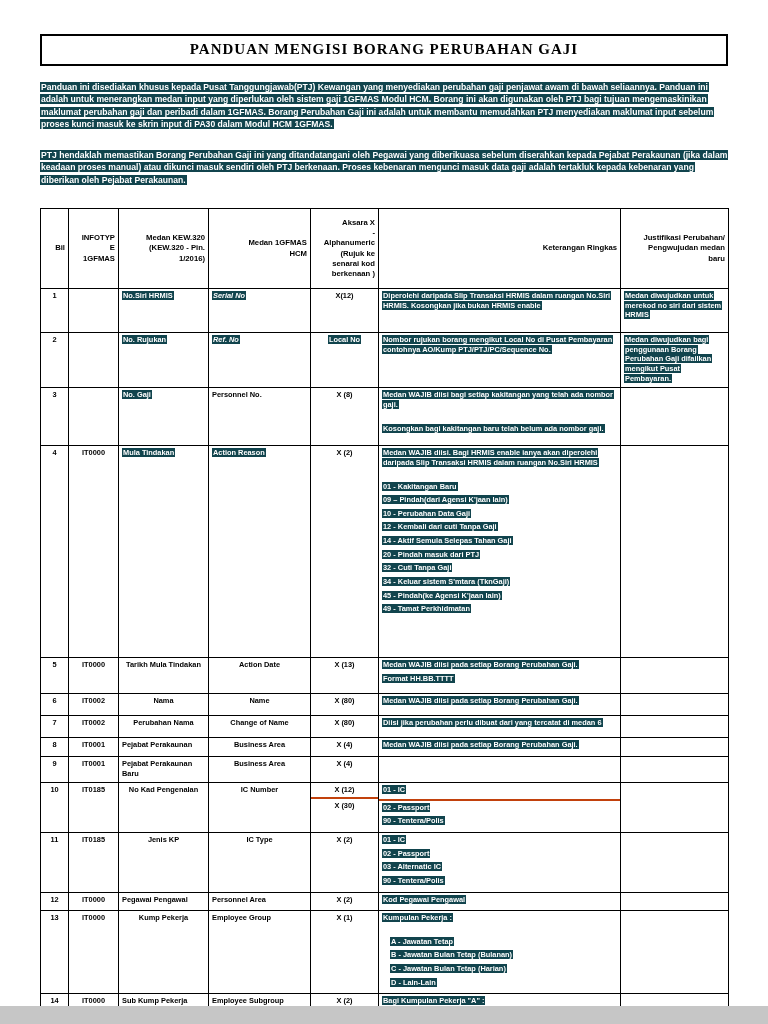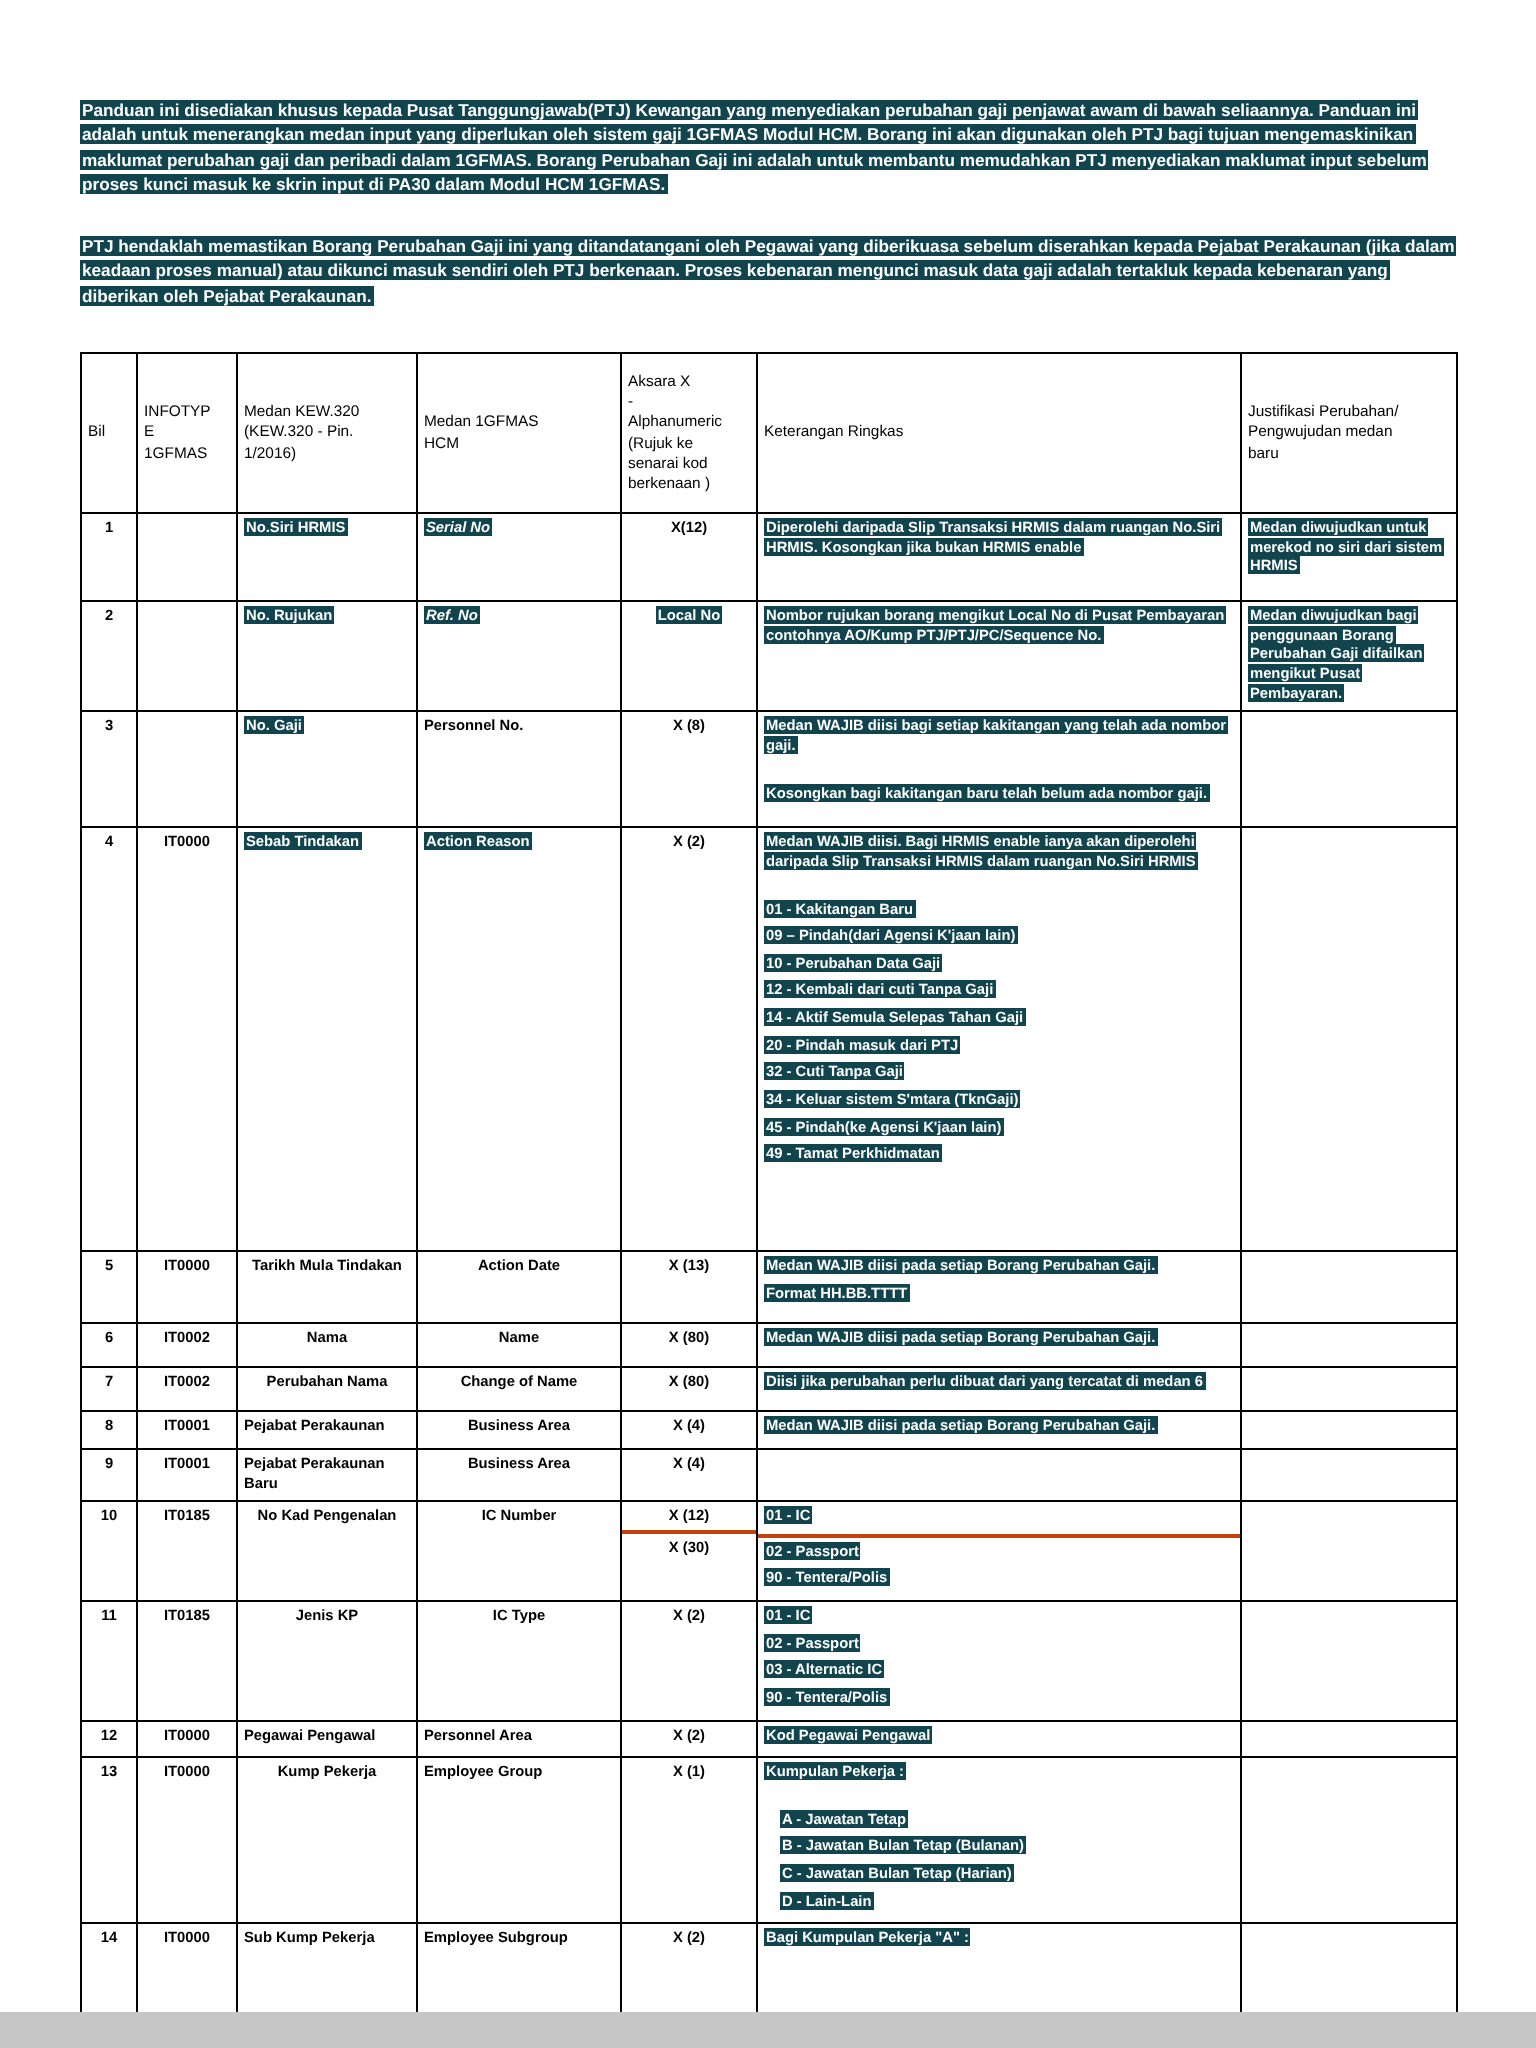--- a/index.html
+++ b/index.html
@@ -51,44 +51,45 @@
     color:#000;
   }
   td,th{
     border:1px solid #000;
     vertical-align:top;
     padding:2px 3px;
     overflow:hidden;
   }
   thead tr{height:80px;}
   th{
-    text-align:left;
+    text-align:right;
     vertical-align:middle;
     white-space:pre-line;
     font-size:7.7px;
     line-height:1.35;
-    font-weight:normal;
+    font-weight:bold;
   }
   td.ctr{text-align:center;}
   .line{line-height:1.3;margin-bottom:2px;}
   .c-ket .line{margin-bottom:4px;}
   .ind{padding-left:8px;}
   .spacer{height:6px;}
   .divider{
     border-top:2px solid #c2410c;
     margin-left:-3px;margin-right:-3px;
     padding:2px 3px 0 3px;
   }
 </style>
 </head>
 <body>
 
 <div class="page">
   <div class="content">
 
+    <div class="title-box">PANDUAN MENGISI BORANG PERUBAHAN GAJI</div>
 
     <p class="intro"><span class="hl">Panduan ini disediakan khusus kepada Pusat Tanggungjawab(PTJ) Kewangan yang menyediakan perubahan gaji penjawat awam di bawah seliaannya.  Panduan ini adalah untuk menerangkan medan input yang diperlukan oleh sistem gaji 1GFMAS Modul HCM.  Borang ini akan digunakan oleh PTJ bagi tujuan mengemaskinikan maklumat perubahan gaji dan peribadi dalam 1GFMAS.  Borang Perubahan Gaji ini adalah untuk membantu memudahkan PTJ menyediakan maklumat input sebelum proses kunci masuk ke skrin input di PA30 dalam Modul HCM 1GFMAS.</span></p>
 
     <p class="intro second"><span class="hl">PTJ hendaklah memastikan Borang Perubahan Gaji ini yang ditandatangani oleh Pegawai yang diberikuasa sebelum diserahkan kepada Pejabat Perakaunan (jika dalam keadaan proses manual) atau dikunci masuk sendiri oleh PTJ berkenaan.  Proses kebenaran mengunci masuk data gaji adalah tertakluk kepada kebenaran yang diberikan oleh Pejabat Perakaunan.</span></p>
 
     <table>
       <colgroup>
         <col style="width:28px">
           <col style="width:50px">
           <col style="width:90px">
@@ -175,21 +176,21 @@
               <div class="line"><span class="hl">Medan WAJIB diisi bagi setiap kakitangan yang telah ada nombor gaji.</span></div>
               <div class="line spacer"></div>
               <div class="line"><span class="hl">Kosongkan bagi kakitangan baru telah belum ada nombor gaji.</span></div>
             </td>
             <td class="c-jus"></td>
           </tr>
           <tr style="height: 212px;">
             <td class="ctr c-bil"><span>4</span></td>
             <td class="ctr c-it"><span>IT0000</span></td>
             <td class="c-kew">
-              <div class="line"><span class="hl">Sebab Tindakan</span></div>
+              <div class="line"><span class="hl">Mula Tindakan</span></div>
             </td>
             <td class="c-hcm">
               <div class="line"><span class="hl">Action Reason</span></div>
             </td>
             <td class="ctr c-aks">
               <div class="line"><span>X (2)</span></div>
             </td>
             <td class="c-ket">
               <div class="line"><span class="hl">Medan WAJIB diisi.  Bagi HRMIS enable ianya akan diperolehi daripada Slip Transaksi HRMIS dalam ruangan No.Siri HRMIS</span></div>
               <div class="line spacer"></div>

